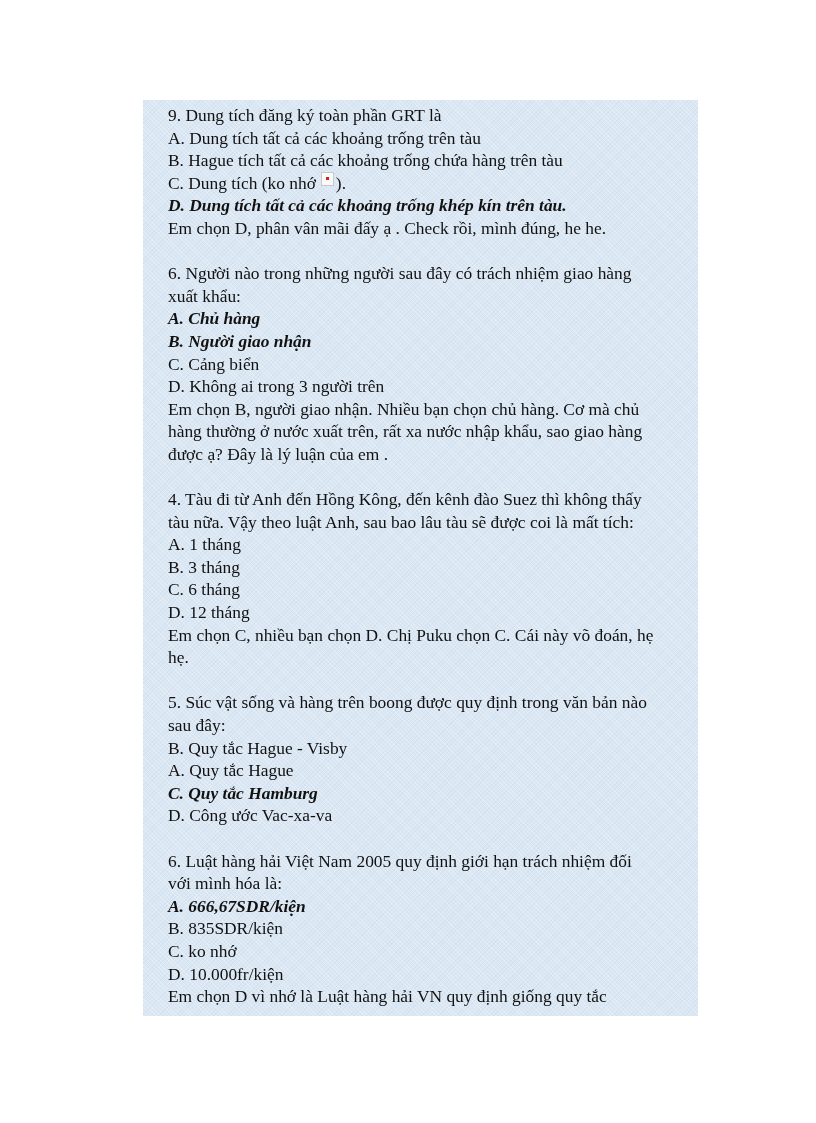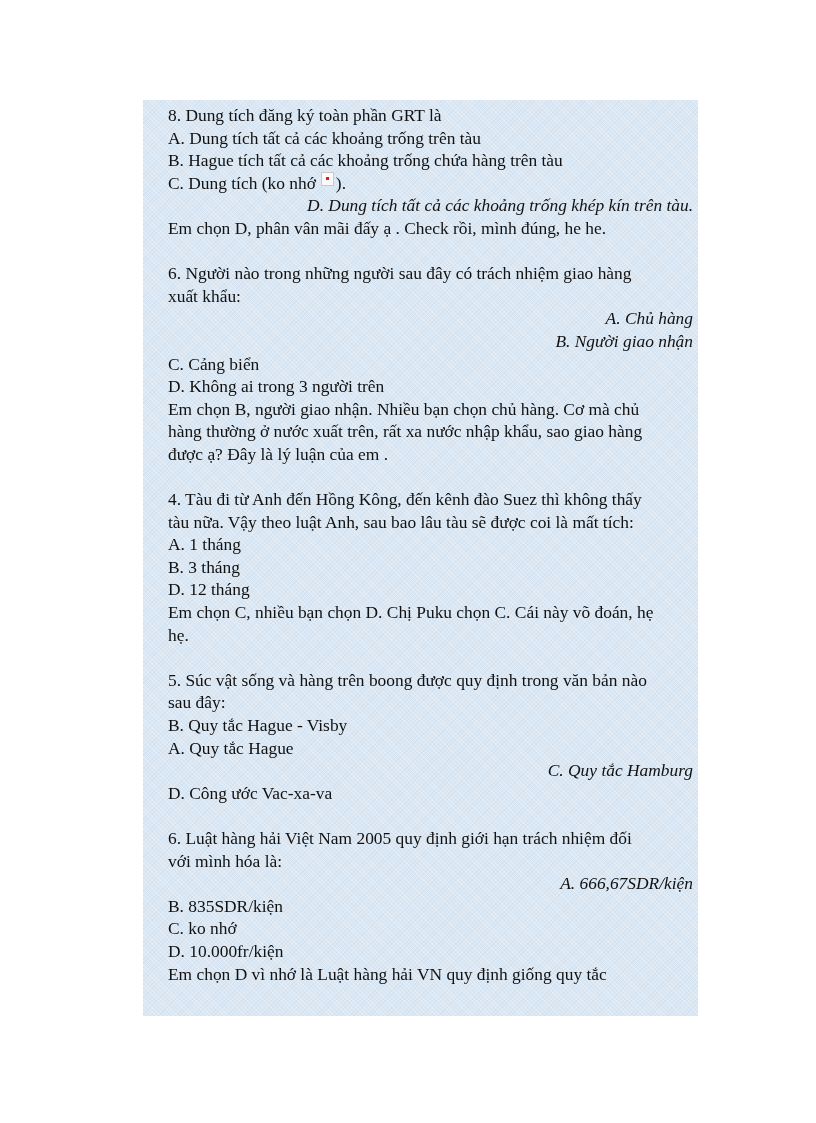--- a/index.html
+++ b/index.html
@@ -11,37 +11,37 @@
       repeating-linear-gradient(45deg, rgba(255,255,255,0.25) 0 1px, transparent 1px 3px),
       repeating-linear-gradient(-45deg, rgba(170,200,230,0.18) 0 1px, transparent 1px 3px);
     overflow: hidden;
   }
   .content {
     position: absolute; left: 25px; top: 4px; width: 525px;
     font-family: "Liberation Serif", "DejaVu Serif", serif;
     font-size: 17.4px; line-height: 22.6px; color: #111111;
   }
   .line { white-space: nowrap; }
-  .ans { font-weight: normal; font-style: italic; text-align: right; }
+  .ans { font-weight: bold; font-style: italic; }
   .gap { height: 22.6px; }
   .icon-img {
     display: inline-block; width: 11px; height: 12px; border: 1px solid #c9c9c9;
     background: #fafafa; vertical-align: 3px; position: relative; margin: 0 2px 0 5px;
   }
   .icon-img::after {
     content: ""; position: absolute; left: 4px; top: 4px; width: 3px; height: 3px; background: #d62020;
   }
 </style>
 </head>
 <body>
 
 <div class="panel">
   <div class="content">
 
-    <div class="line">8. Dung tích đăng ký toàn phần GRT là</div>
+    <div class="line">9. Dung tích đăng ký toàn phần GRT là</div>
     <div class="line">A. Dung tích tất cả các khoảng trống trên tàu</div>
     <div class="line">B. Hague tích tất cả các khoảng trống chứa hàng trên tàu</div>
     <div class="line">
       <span>C. Dung tích (ko nhớ</span><span class="icon-img"></span><span>).</span>
     </div>
     <div class="line ans">D. Dung tích tất cả các khoảng trống khép kín trên tàu.</div>
     <div class="line">Em chọn D, phân vân mãi  đấy ạ . Check rồi, mình đúng, he he.</div>
     <div class="gap"></div>
 
     <div class="line">6. Người nào trong những người  sau đây có trách nhiệm  giao hàng</div>
@@ -52,20 +52,21 @@
     <div class="line">D. Không ai trong 3 người trên</div>
     <div class="line">Em chọn B, người  giao  nhận. Nhiều  bạn chọn chủ hàng. Cơ mà  chủ</div>
     <div class="line">hàng thường ở nước xuất trên, rất xa nước nhập khẩu, sao giao  hàng</div>
     <div class="line">được ạ? Đây là lý luận của em .</div>
     <div class="gap"></div>
 
     <div class="line">4. Tàu đi từ Anh đến Hồng Kông, đến kênh đào Suez thì không thấy</div>
     <div class="line">tàu nữa. Vậy theo luật  Anh, sau bao lâu tàu sẽ được coi là mất  tích:</div>
     <div class="line">A. 1 tháng</div>
     <div class="line">B. 3 tháng</div>
+    <div class="line">C. 6 tháng</div>
     <div class="line">D. 12 tháng</div>
     <div class="line">Em chọn C, nhiều  bạn chọn D. Chị Puku  chọn C. Cái này võ  đoán, hẹ</div>
     <div class="line">hẹ.</div>
     <div class="gap"></div>
 
     <div class="line">5. Súc vật  sống và hàng trên  boong được quy định trong văn bản nào</div>
     <div class="line">sau đây:</div>
     <div class="line">B. Quy tắc Hague - Visby</div>
     <div class="line">A. Quy tắc Hague</div>
     <div class="line ans">C. Quy tắc Hamburg</div>

